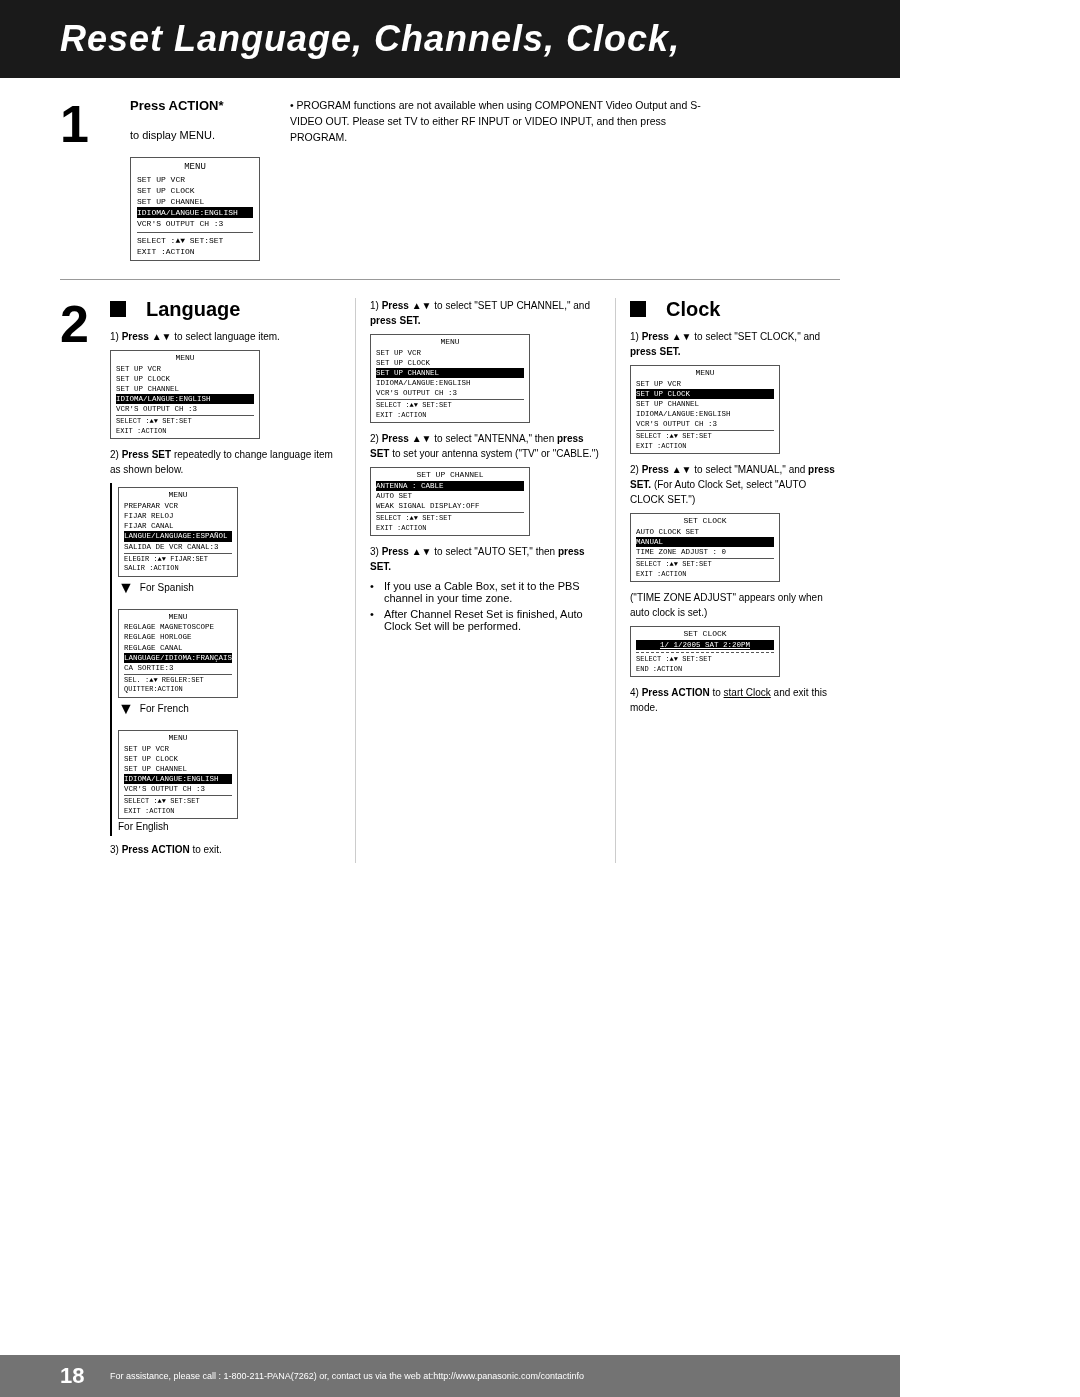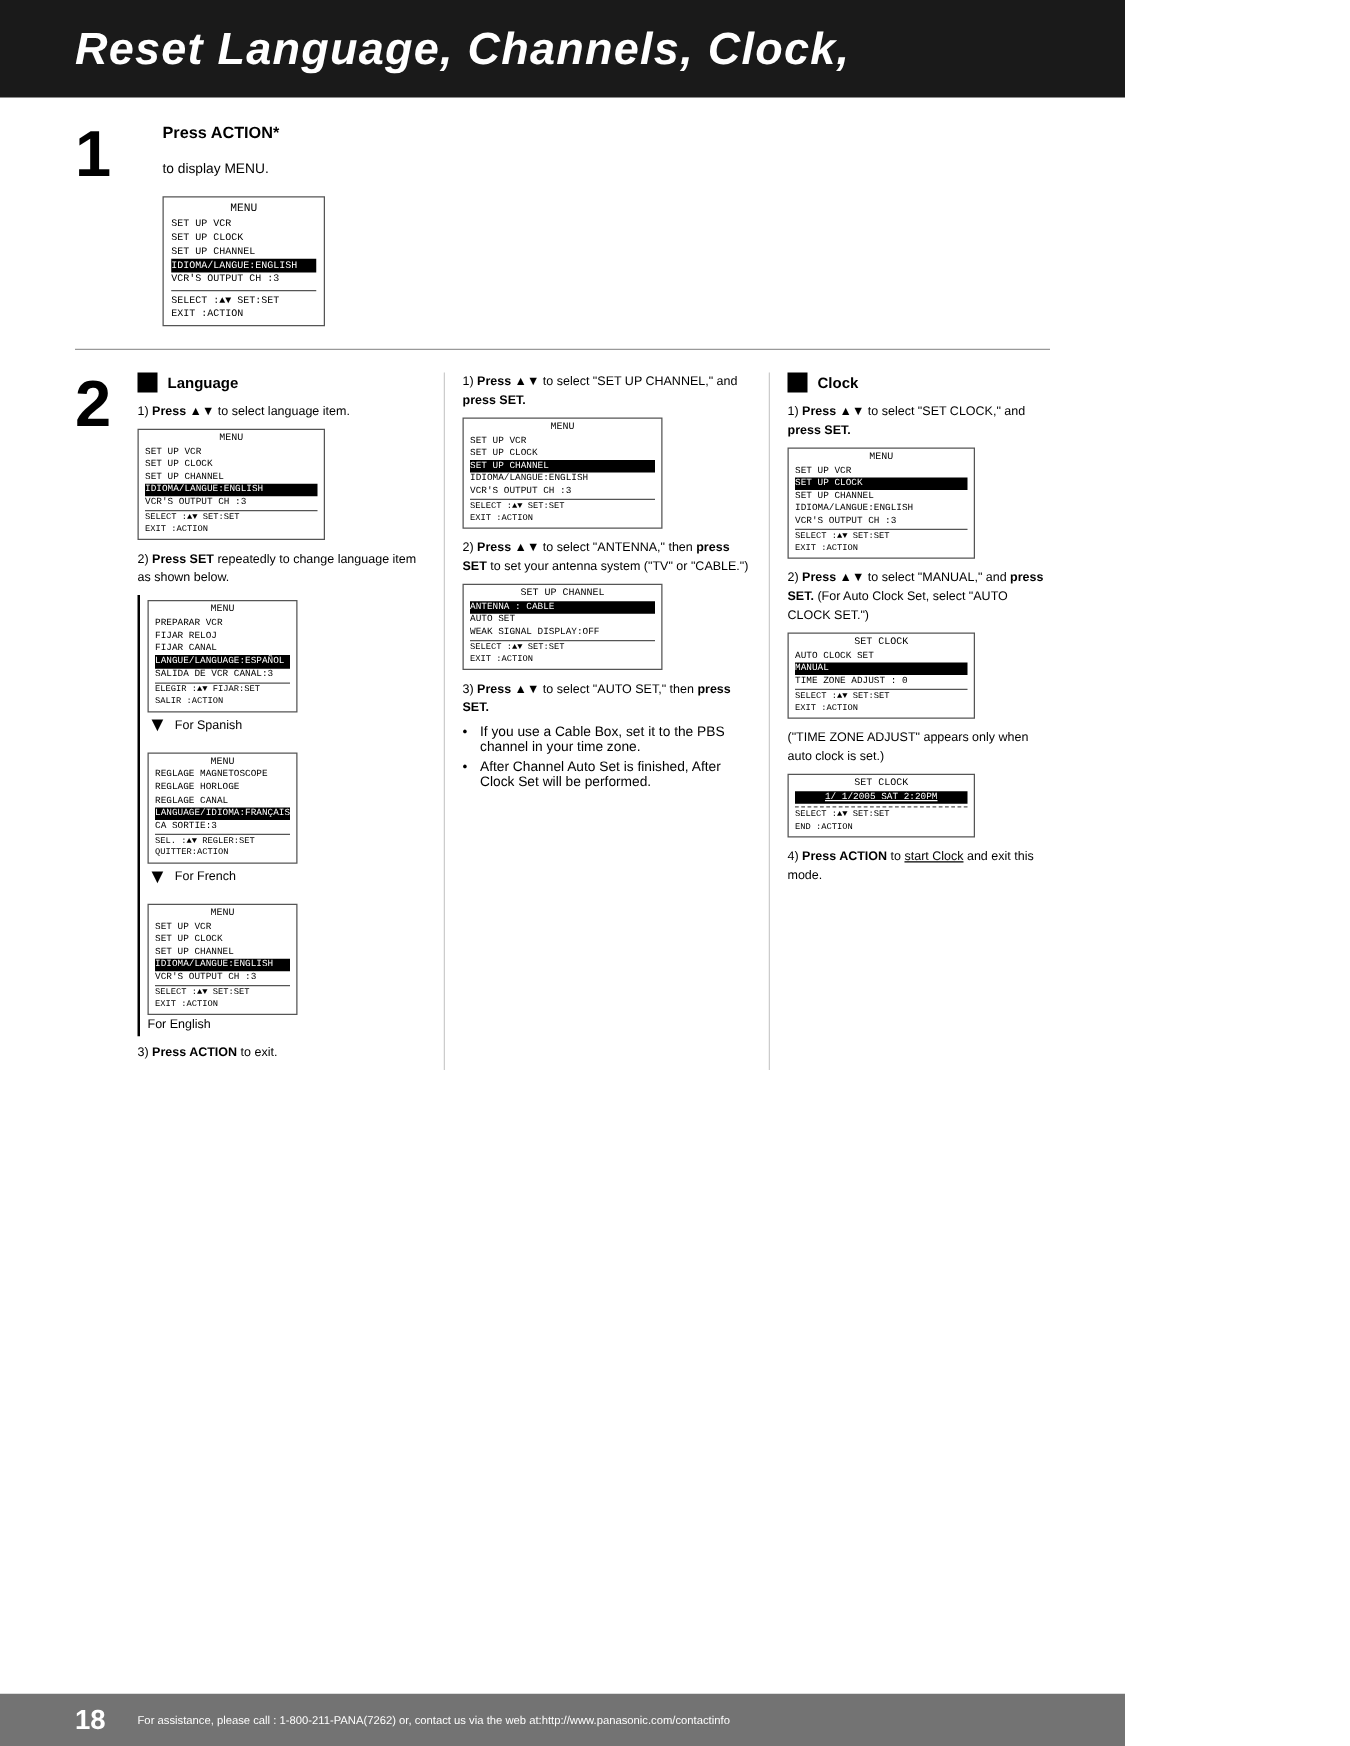--- a/index.html
+++ b/index.html
@@ -121,22 +121,23 @@
       gap: 8px;
       margin-bottom: 8px;
     }
     .col-header-icon {
       width: 16px;
       height: 16px;
       background: #000;
       display: inline-block;
     }
     .col-header-title {
-      font-size: 12px;
+      font-size: 20px;
       font-weight: bold;
+      margin-left: 12px;
     }
     .step-text {
       font-size: 10px;
       line-height: 1.5;
       margin-bottom: 6px;
     }
     .step-text b {
       font-weight: bold;
     }
     .small-menu-box {
@@ -341,20 +342,24 @@
           <div class="menu-divider"></div>
           <div class="menu-footer">
             <span>SELECT :▲▼  SET:SET</span>
           </div>
           <div class="menu-footer">
             <span>EXIT   :ACTION</span>
           </div>
         </div>
       </div>
 
+      <div class="section1-note">
+        <span>• </span>
+        <span>PROGRAM functions are not available when using COMPONENT Video Output and S-VIDEO OUT. Please set TV to either RF INPUT or VIDEO INPUT, and then press PROGRAM.</span>
+      </div>
     </div>
 
     <div class="section2">
       <div class="step2-number">2</div>
 
       <div class="columns">
 
         <div class="section2-col1">
           <div class="col-header">
             <span class="col-header-icon"></span>
@@ -506,21 +511,21 @@
           </div>
 
           <div class="note-bullet">
             <span class="bullet-dot">•</span>
             <span>If you use a Cable Box, set it to the PBS channel in your time zone.</span>
           </div>
 
 
           <div class="note-bullet">
             <span class="bullet-dot">•</span>
-            <span>After Channel Auto Set is finished, After Clock Set will be performed.</span>
+            <span>After Channel Reset Set is finished, Auto Clock Set will be performed.</span>
           </div>
         </div>
 
         <div class="section2-col3">
           <div class="col-header">
             <span class="col-header-icon"></span>
             <span class="col-header-title">Clock</span>
           </div>
 
           <div class="step-text">

